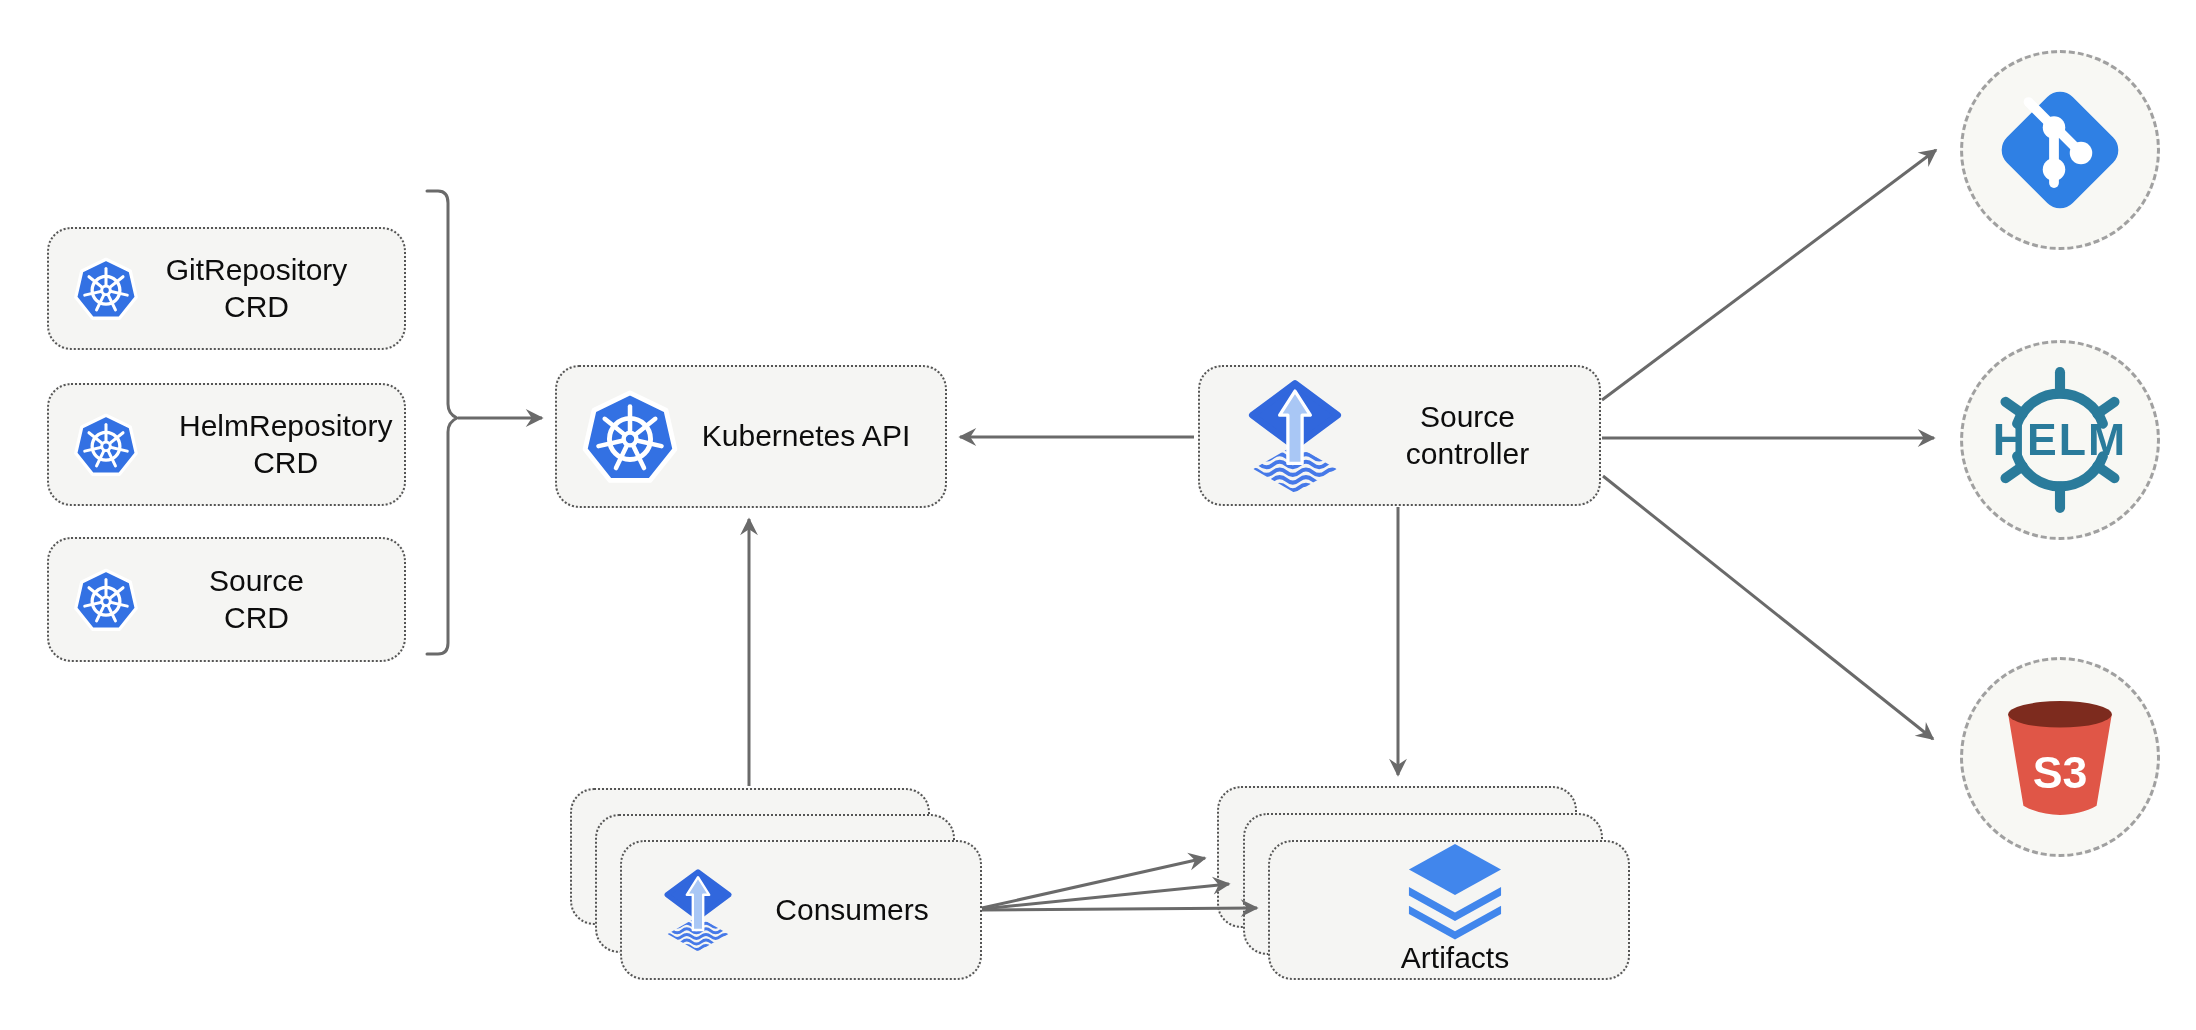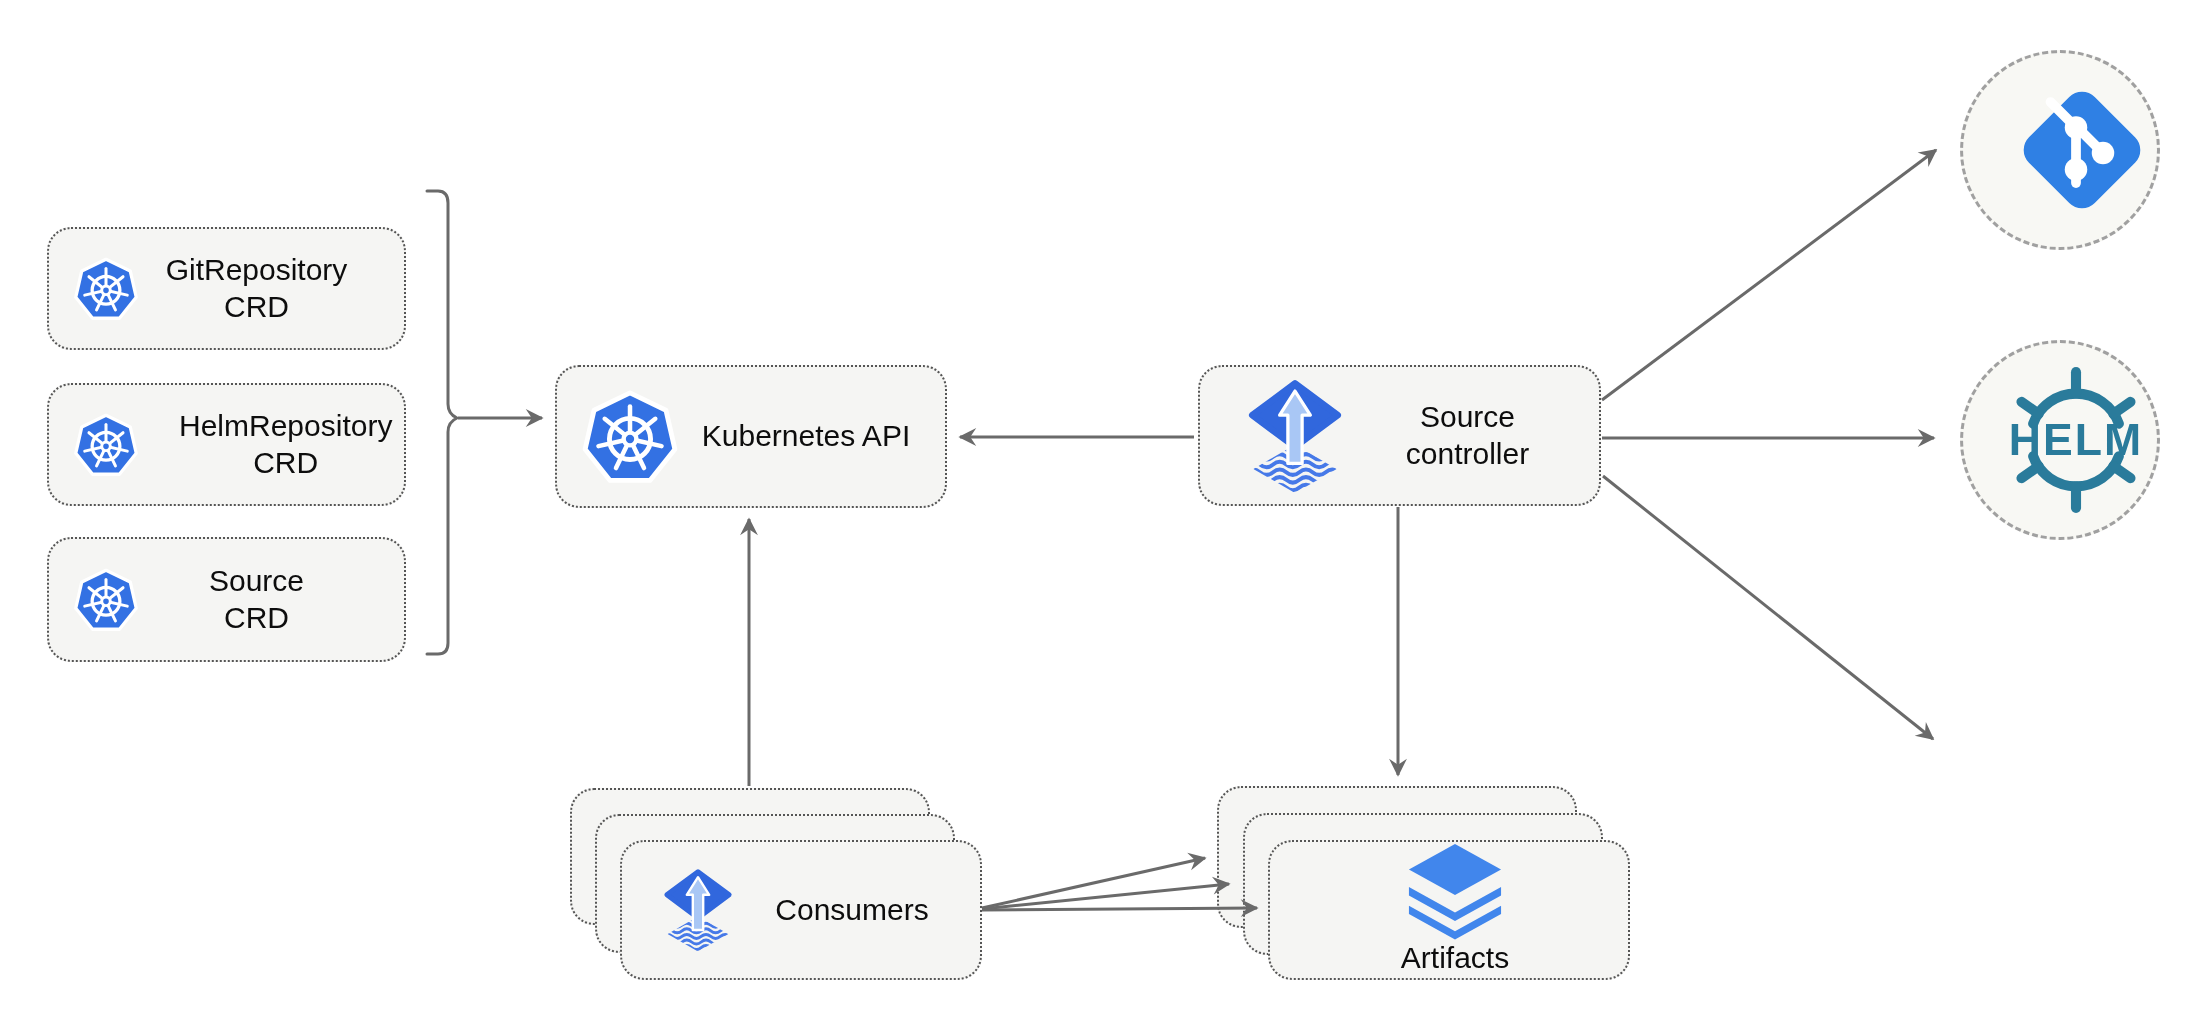--- a/index.html
+++ b/index.html
@@ -7,21 +7,21 @@
           font-family:"Liberation Sans",sans-serif;color:#0d0d0d;overflow:hidden;}
   svg.conn{position:absolute;left:0;top:0;width:2196px;height:1030px;pointer-events:none;z-index:30;}
   .node{position:absolute;background:#f5f5f3;border:2.5px dotted #555555;border-radius:24px;
         display:flex;align-items:center;box-sizing:border-box;z-index:10;}
   .node .label{flex:1;text-align:center;font-size:30px;line-height:1.22;color:#0d0d0d;}
   .label-lg{font-size:31px;}
   .stackbox{position:absolute;background:#f5f5f3;border:2.5px dotted #555555;border-radius:24px;
             box-sizing:border-box;z-index:10;}
   .circle{position:absolute;width:200px;height:200px;border-radius:50%;background:#f8f8f4;
           border:3px dashed #a0a0a0;box-sizing:border-box;display:flex;align-items:center;
-          justify-content:flex-end;z-index:10;}
+          justify-content:center;z-index:10;}
   .icon{flex:0 0 auto;}
   .defs-holder{position:absolute;width:0;height:0;overflow:hidden;}
 </style>
 </head>
 <body>
 
 <div class="canvas">
 
   <svg class="defs-holder" aria-hidden="true">
     <defs>
@@ -171,14 +171,21 @@
         <line x1="43.1" y1="54.2" x2="26.2" y2="42.4"></line>
         <line x1="116.9" y1="54.2" x2="133.8" y2="42.4"></line>
         <line x1="80" y1="126" x2="80" y2="147"></line>
         <line x1="43.1" y1="105.8" x2="26.2" y2="117.6"></line>
         <line x1="116.9" y1="105.8" x2="133.8" y2="117.6"></line>
       </g>
       <text x="80" y="95" text-anchor="middle" font-family="Liberation Sans, sans-serif" font-size="44" font-weight="bold" letter-spacing="2" fill="#2a7b9b">HELM</text>
     </svg>
   </div>
 
+  <div class="circle" style="left:1960px;top:657px;">
+    <svg width="122" height="127" viewBox="0 0 120 125">
+      <path d="M9,20 C25,33 95,33 111,20 L96,110 C75,122 45,122 24,110 Z" fill="#e05647"></path>
+      <ellipse cx="60" cy="20" rx="51" ry="13" fill="#7d2b1e"></ellipse>
+      <text x="60" y="93" text-anchor="middle" font-family="Liberation Sans, sans-serif" font-size="44" font-weight="bold" fill="#ffffff">S3</text>
+    </svg>
+  </div>
 
 </div>
 
 </body></html>

